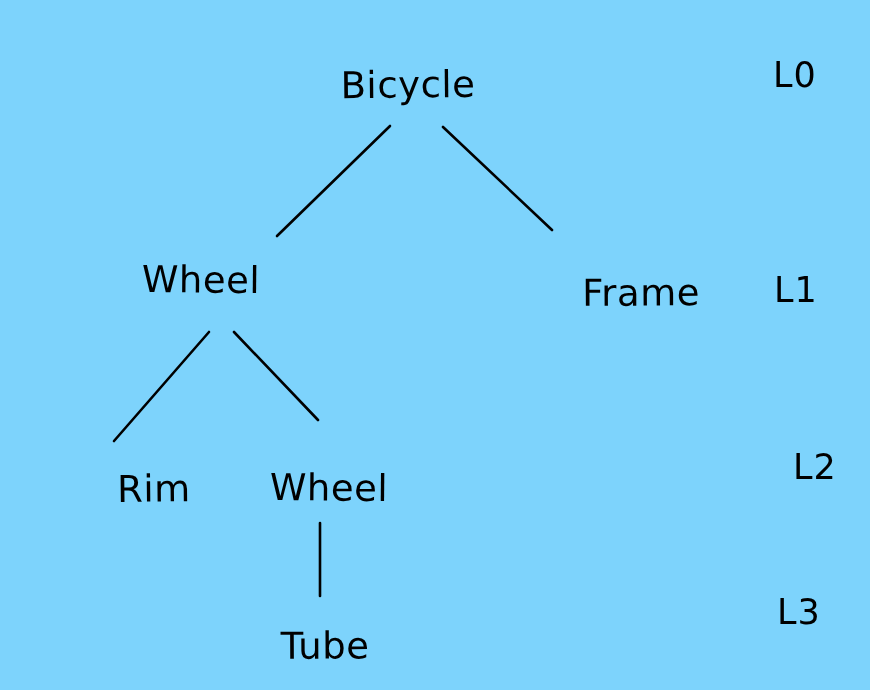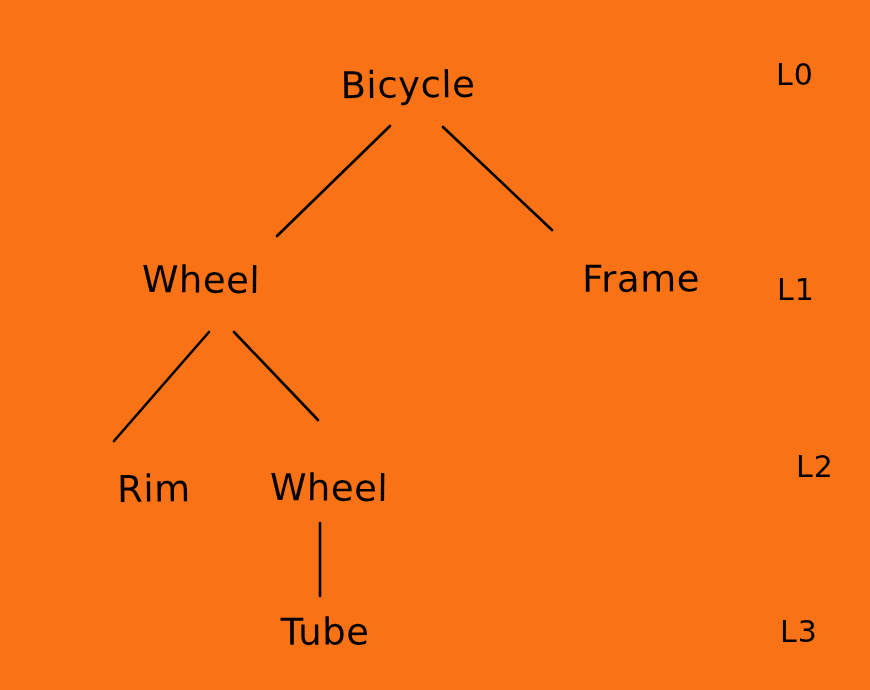--- a/index.html
+++ b/index.html
@@ -5,21 +5,21 @@
 <style>
   html, body {
     margin: 0;
     padding: 0;
     background: #ffffff;
   }
   #canvas {
     position: relative;
     width: 870px;
     height: 690px;
-    background: #f97316;
+    background: #7dd3fc;
     overflow: hidden;
     font-family: "DejaVu Sans", sans-serif;
   }
   #edges {
     position: absolute;
     left: 0;
     top: 0;
     width: 870px;
     height: 690px;
     pointer-events: none;
@@ -34,31 +34,31 @@
     line-height: 1;
     letter-spacing: 0.5px;
     transform: translate(-50%, -50%);
     text-align: center;
   }
   .level-label {
     position: absolute;
     white-space: nowrap;
     color: #000000;
     font-family: "DejaVu Sans", sans-serif;
-    font-size: 30px;
+    font-size: 35px;
     font-weight: 400;
     line-height: 1;
     letter-spacing: 1px;
     transform: translate(-50%, -50%);
     text-align: left;
   }
   
   .skew-a { transform: translate(-50%, -50%) rotate(-0.6deg); }
   .skew-b { transform: translate(-50%, -50%) rotate(0.5deg); }
-  .skew-c { transform: translate(-50%, -50%) rotate(-0.3deg); }
+  .skew-c { transform: translate(-50%, -50%) rotate(-0.3deg); margin-top: 14px; }
 </style>
 </head>
 <body>
 
 <div id="canvas">
 
   <svg id="edges" viewBox="0 0 870 690" xmlns="http://www.w3.org/2000/svg">
     <g id="edge-group" stroke="#000000" stroke-width="2.6" stroke-linecap="round" fill="none">
         <line x1="390" y1="126" x2="277" y2="236" stroke="#000000"></line>
         <line x1="443" y1="127" x2="552" y2="230" stroke="#000000"></line>
@@ -73,16 +73,16 @@
       <div class="node-label skew-b" style="left: 201px; top: 280px;">Wheel</div>
       <div class="node-label skew-c" style="left: 641px; top: 279px;">Frame</div>
       <div class="node-label skew-a" style="left: 130px; top: 489px; margin-left: 24px;">Rim</div>
       <div class="node-label skew-b" style="left: 329px; top: 488px;">Wheel</div>
       <div class="node-label skew-c" style="left: 325px; top: 632px; text-align: center;">Tube</div>
     </div>
   <div id="level-layer">
       <div class="level-label" style="left: 795px; top: 75px;">L0</div>
       <div class="level-label" style="left: 796px; top: 290px;">L1</div>
       <div class="level-label" style="left: 815px; top: 467px;">L2</div>
-      <div class="level-label" style="left: 799px; top: 632px;">L3</div>
+      <div class="level-label" style="left: 799px; top: 612px;">L3</div>
     </div>
 
 </div>
 
 </body></html>

